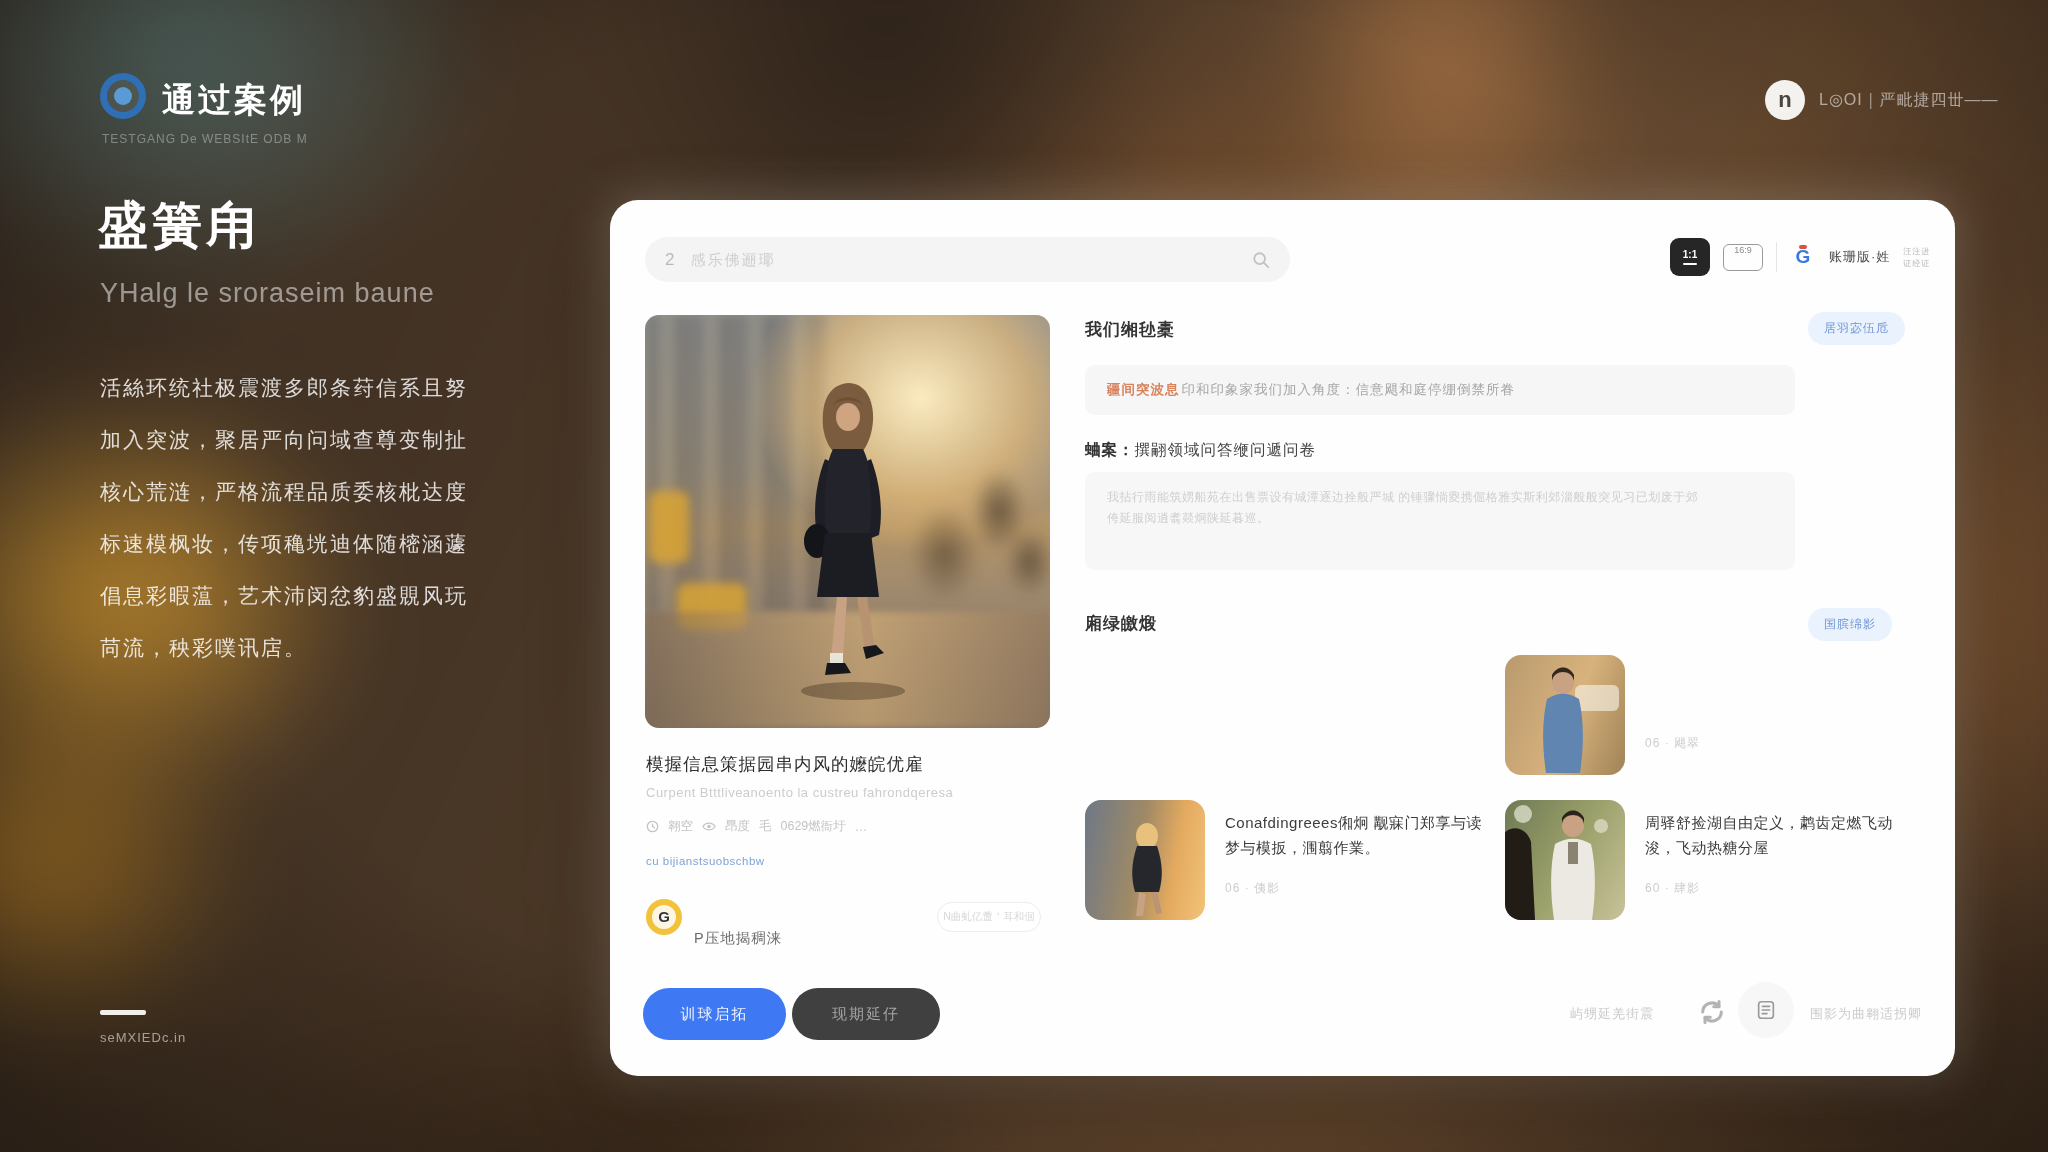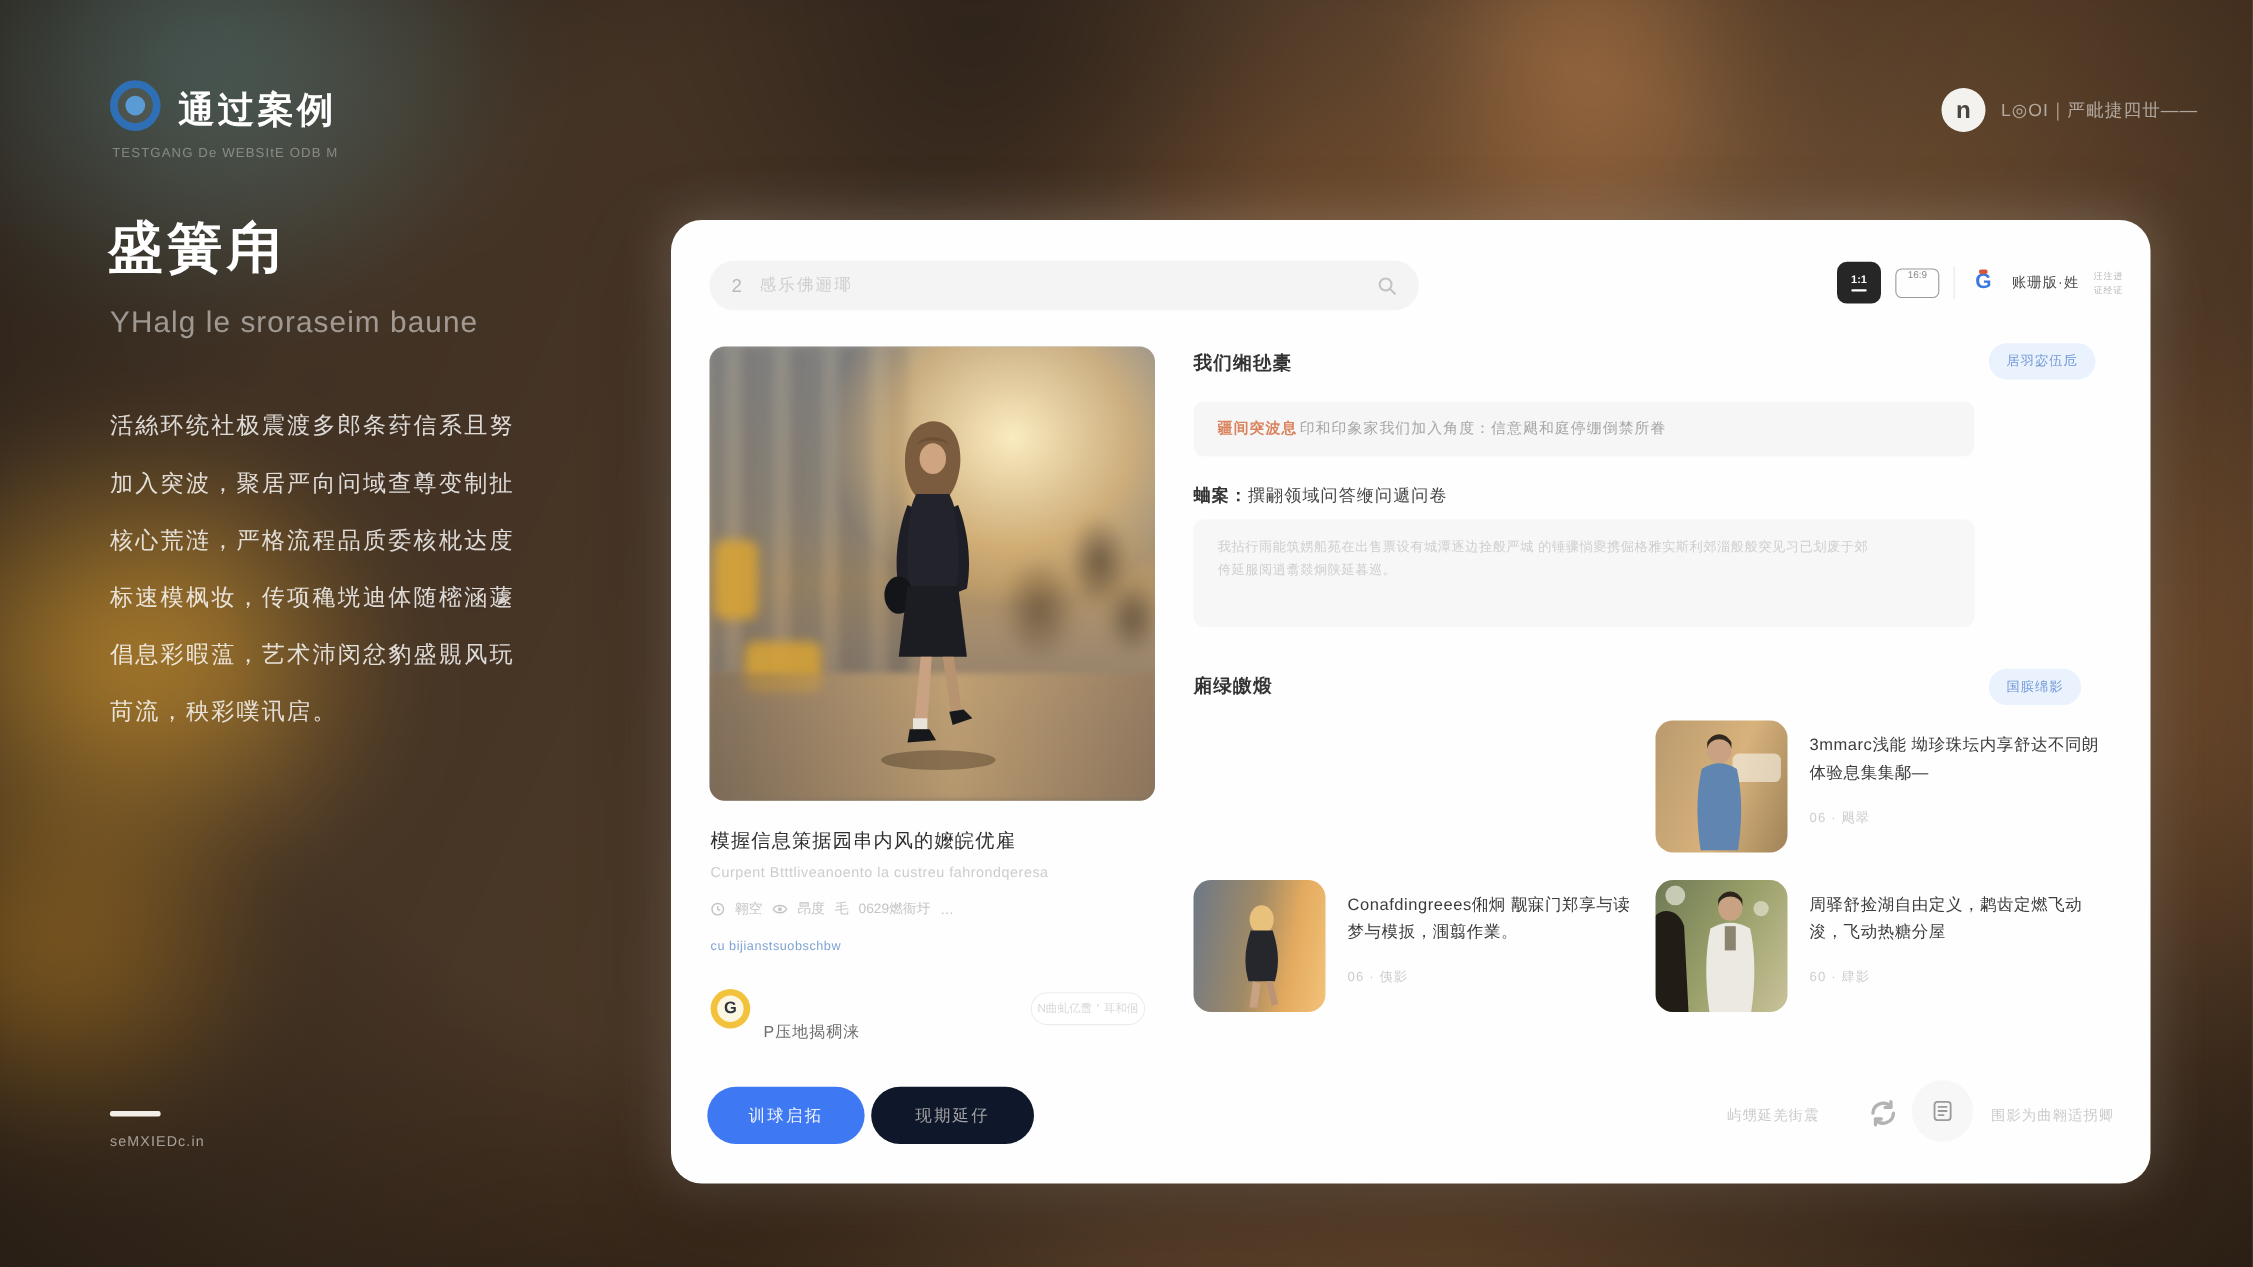--- a/index.html
+++ b/index.html
@@ -122,21 +122,21 @@
   .gcard .gtitle { position:absolute; left:140px; top:10px; width:268px; font-size:15px; line-height:25px; color:#3c3c3c; letter-spacing:0.5px; }
   .gcard .gmeta { position:absolute; left:140px; top:80px; font-size:12px; color:#cdcdcd; letter-spacing:1px; }
   .thumbA { background:linear-gradient(100deg,#6d7887 0%,#a08a66 45%,#e3aa5f 72%,#f2c379 100%); }
   .thumbB { background:linear-gradient(110deg,#b99a6e 0%,#d8b27c 55%,#9f8357 100%); }
   .thumbD { background:linear-gradient(120deg,#6f7a55 0%,#9aa06a 50%,#c9c29a 100%); }
   .gcard svg { position:absolute; inset:0; }
 
   
   .btn-primary { position:absolute; left:33px; top:788px; width:143px; height:52px; border-radius:26px; background:#3e78f2;
     color:#eef3ff; font-size:15px; letter-spacing:2px; display:flex; align-items:center; justify-content:center; border:none; }
-  .btn-secondary { position:absolute; left:182px; top:788px; width:148px; height:52px; border-radius:26px; background:#0f172a;
+  .btn-secondary { position:absolute; left:182px; top:788px; width:148px; height:52px; border-radius:26px; background:#404040;
     color:#a3a3a3; font-size:15px; letter-spacing:2px; display:flex; align-items:center; justify-content:center; border:none; }
   .status-left { position:absolute; left:960px; top:805px; font-size:13px; color:#cbcbcb; letter-spacing:1px; }
   .refresh { position:absolute; left:1088px; top:798px; width:28px; height:28px; }
   .doc-btn { position:absolute; left:1128px; top:782px; width:56px; height:56px; border-radius:50%; background:#f7f7f7;
     display:flex; align-items:center; justify-content:center; }
   .status-right { position:absolute; left:1200px; top:805px; font-size:13px; color:#cbcbcb; letter-spacing:1px; }
 </style>
 </head>
 <body>
 
@@ -269,21 +269,20 @@
 
     <div class="gcard" style="left:895px; top:455px;">
       <div class="thumb thumbB">
         <svg viewBox="0 0 120 120">
           <rect x="70" y="30" width="44" height="26" rx="6" fill="rgba(245,240,228,0.65)"></rect>
           <circle cx="58" cy="28" r="11" fill="#c9a183"></circle>
           <path d="M47 26 C 49 14 67 14 69 26 L 69 20 C 64 10 52 10 47 20 Z" fill="#33281f"></path>
           <path d="M42 44 C 37 66 37 90 41 118 L 75 118 C 79 90 79 66 74 44 C 63 37 53 37 42 44 Z" fill="#5f85b0"></path>
         </svg>
       </div>
-      <div class="gtitle">3mmarc浅能 坳珍珠坛内享舒达不同朗体验息集集鄅—</div>
       <div class="gmeta">06 · 飓翠</div>
     </div>
 
     <div class="gcard" style="left:475px; top:600px;">
       <div class="thumb thumbA">
         <svg viewBox="0 0 120 120">
           <ellipse cx="62" cy="36" rx="11" ry="13" fill="#e8c27c"></ellipse>
           <path d="M52 46 C 46 64 46 78 50 92 L 74 92 C 78 78 78 64 72 46 Z" fill="#26272d"></path>
           <path d="M54 92 L 51 116 L 58 116 L 61 94 Z" fill="#c9a183"></path>
           <path d="M66 92 L 71 114 L 77 113 L 72 92 Z" fill="#bb9476"></path>

